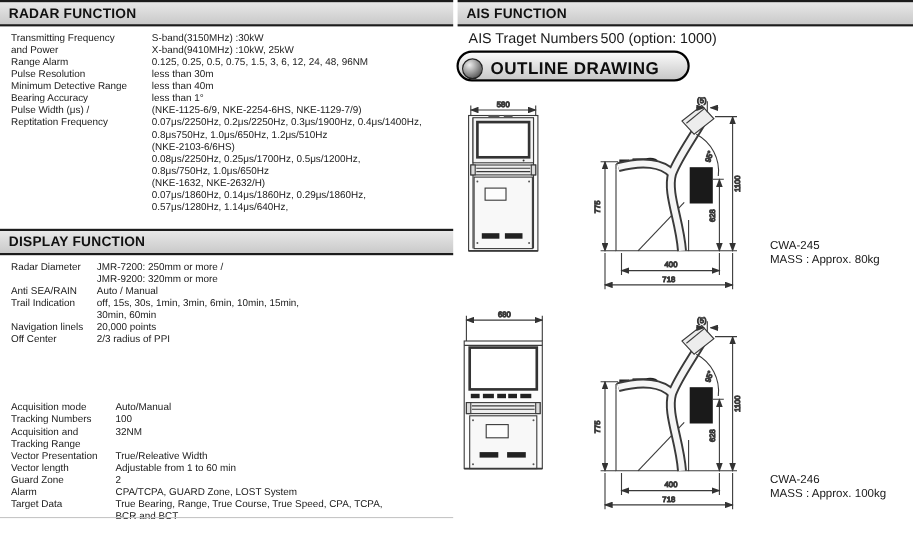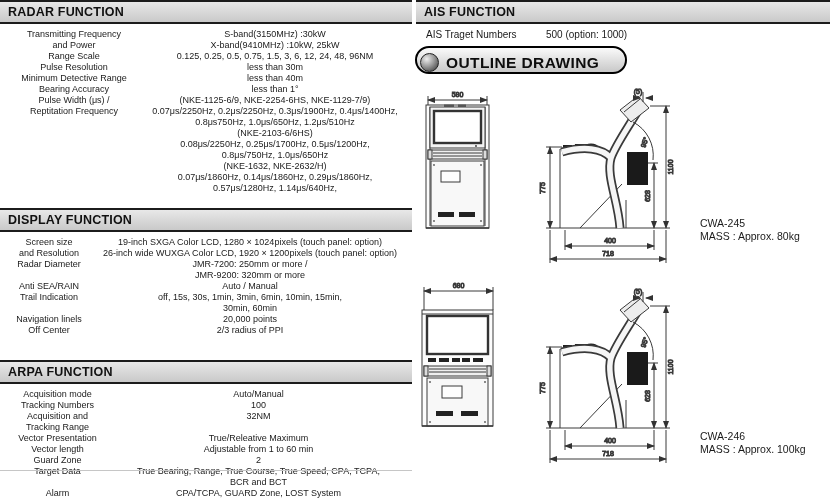--- a/index.html
+++ b/index.html
@@ -5,29 +5,29 @@
   html,body{margin:0;padding:0;background:#fff;}
   body{width:830px;height:498px;position:relative;overflow:hidden;
        font-family:"Liberation Sans","DejaVu Sans",sans-serif;color:#1a1a1a;}
   .canvas{position:absolute;inset:0;}
   .sec{position:absolute;left:0;width:412px;}
   .sec-h{height:20px;background:linear-gradient(#e8e8e8,#c9c9c9);
          border-top:2px solid #1c1c1c;border-bottom:2px solid #1c1c1c;
          display:flex;align-items:center;padding-left:8px;
          font-weight:bold;font-size:12.5px;letter-spacing:.2px;color:#111;}
   .rows{padding:5px 0 0 10px;font-size:9px;line-height:11px;}
-  .row{display:flex;align-items:flex-start;text-align:center;}
+  .row{display:flex;align-items:flex-start;}
   .lbl{flex:none;white-space:pre-line;}
   .val{flex:1;white-space:pre-line;}
   .radar .lbl{width:128px;}
   .display .lbl{width:78px;}
   .arpa .lbl{width:95px;}
   .sec-right{left:416px;width:492px;}
   .ais-row{position:absolute;left:426px;top:29px;width:396px;display:flex;
-           font-size:10px;line-height:11px;}
+           font-size:13px;line-height:11px;}
   .ais-row .lbl{width:120px;flex:none;}
   .pill{position:absolute;left:415px;top:46px;width:212px;height:28px;
         border:2px solid #000;border-radius:17px;
         background:linear-gradient(#fafafa,#c8c8c8);
         display:flex;align-items:flex-end;gap:7px;padding:0 8px 0 3px;box-sizing:border-box;}
   .sphere{width:19px;height:19px;border-radius:50%;flex:none;
           background:radial-gradient(circle at 34% 30%,#eeeeee,#9a9a9a 45%,#4c4c4c 85%);
           border:1px solid #222;box-sizing:border-box;}
   .pill-text{font-weight:bold;font-size:15.5px;letter-spacing:.4px;color:#0d0d0d;white-space:nowrap;}
   .drawing{position:absolute;}
@@ -48,21 +48,21 @@
 
         <div class="row">
           <div class="lbl">Transmitting Frequency
 and Power</div>
           <div class="val">S-band(3150MHz) :30kW
 X-band(9410MHz) :10kW, 25kW</div>
         </div>
 
 
         <div class="row">
-          <div class="lbl">Range Scale</div>
+          <div class="lbl">Range Alarm</div>
           <div class="val">0.125, 0.25, 0.5, 0.75, 1.5, 3, 6, 12, 24, 48, 96NM</div>
         </div>
 
         <div class="row">
           <div class="lbl">Pulse Resolution</div>
           <div class="val">less than 30m</div>
         </div>
 
         <div class="row">
           <div class="lbl">Minimum Detective Range</div>
@@ -89,26 +89,20 @@
         </div>
       </div>
   </section>
 
   <section class="sec" style="top:208px">
     <header class="sec-h">
       <span>DISPLAY FUNCTION</span>
     </header>
     <div class="rows display">
 
-        <div class="row">
-          <div class="lbl">Screen size
-and Resolution</div>
-          <div class="val">19-inch SXGA Color LCD, 1280 × 1024pixels (touch panel: option)
-26-inch wide WUXGA Color LCD, 1920 × 1200pixels (touch panel: option)</div>
-        </div>
 
         <div class="row">
           <div class="lbl">Radar Diameter</div>
           <div class="val">JMR-7200: 250mm or more /
 JMR-9200: 320mm or more</div>
         </div>
 
 
         <div class="row">
           <div class="lbl">Anti SEA/RAIN</div>
@@ -127,65 +121,62 @@
         </div>
 
         <div class="row">
           <div class="lbl">Off Center</div>
           <div class="val">2/3 radius of PPI</div>
         </div>
       </div>
   </section>
 
   <section class="sec" style="top:360px">
-    <header class="sec-h">
-      <span>ARPA FUNCTION</span>
-    </header>
     <div class="rows arpa">
 
         <div class="row">
           <div class="lbl">Acquisition mode</div>
           <div class="val">Auto/Manual</div>
         </div>
 
         <div class="row">
           <div class="lbl">Tracking Numbers</div>
           <div class="val">100</div>
         </div>
 
         <div class="row">
           <div class="lbl">Acquisition and
 Tracking Range</div>
           <div class="val">32NM</div>
         </div>
 
         <div class="row">
           <div class="lbl">Vector Presentation</div>
-          <div class="val">True/Releative Maximum</div>
+          <div class="val">True/Releative Width</div>
         </div>
 
         <div class="row">
           <div class="lbl">Vector length</div>
           <div class="val">Adjustable from 1 to 60 min</div>
         </div>
 
         <div class="row">
           <div class="lbl">Guard Zone</div>
           <div class="val">2</div>
+        </div>
+
+        <div class="row">
+          <div class="lbl">Alarm</div>
+          <div class="val">CPA/TCPA, GUARD Zone, LOST System</div>
         </div>
 
         <div class="row">
           <div class="lbl">Target Data</div>
           <div class="val">True Bearing, Range, True Course, True Speed, CPA, TCPA,
 BCR and BCT</div>
-        </div>
-
-        <div class="row">
-          <div class="lbl">Alarm</div>
-          <div class="val">CPA/TCPA, GUARD Zone, LOST System</div>
         </div>
       </div>
   </section>
 
   <div class="hairline"></div>
 
   <section class="sec sec-right" style="top:0">
     <header class="sec-h">
       <span>AIS FUNCTION</span>
     </header>

